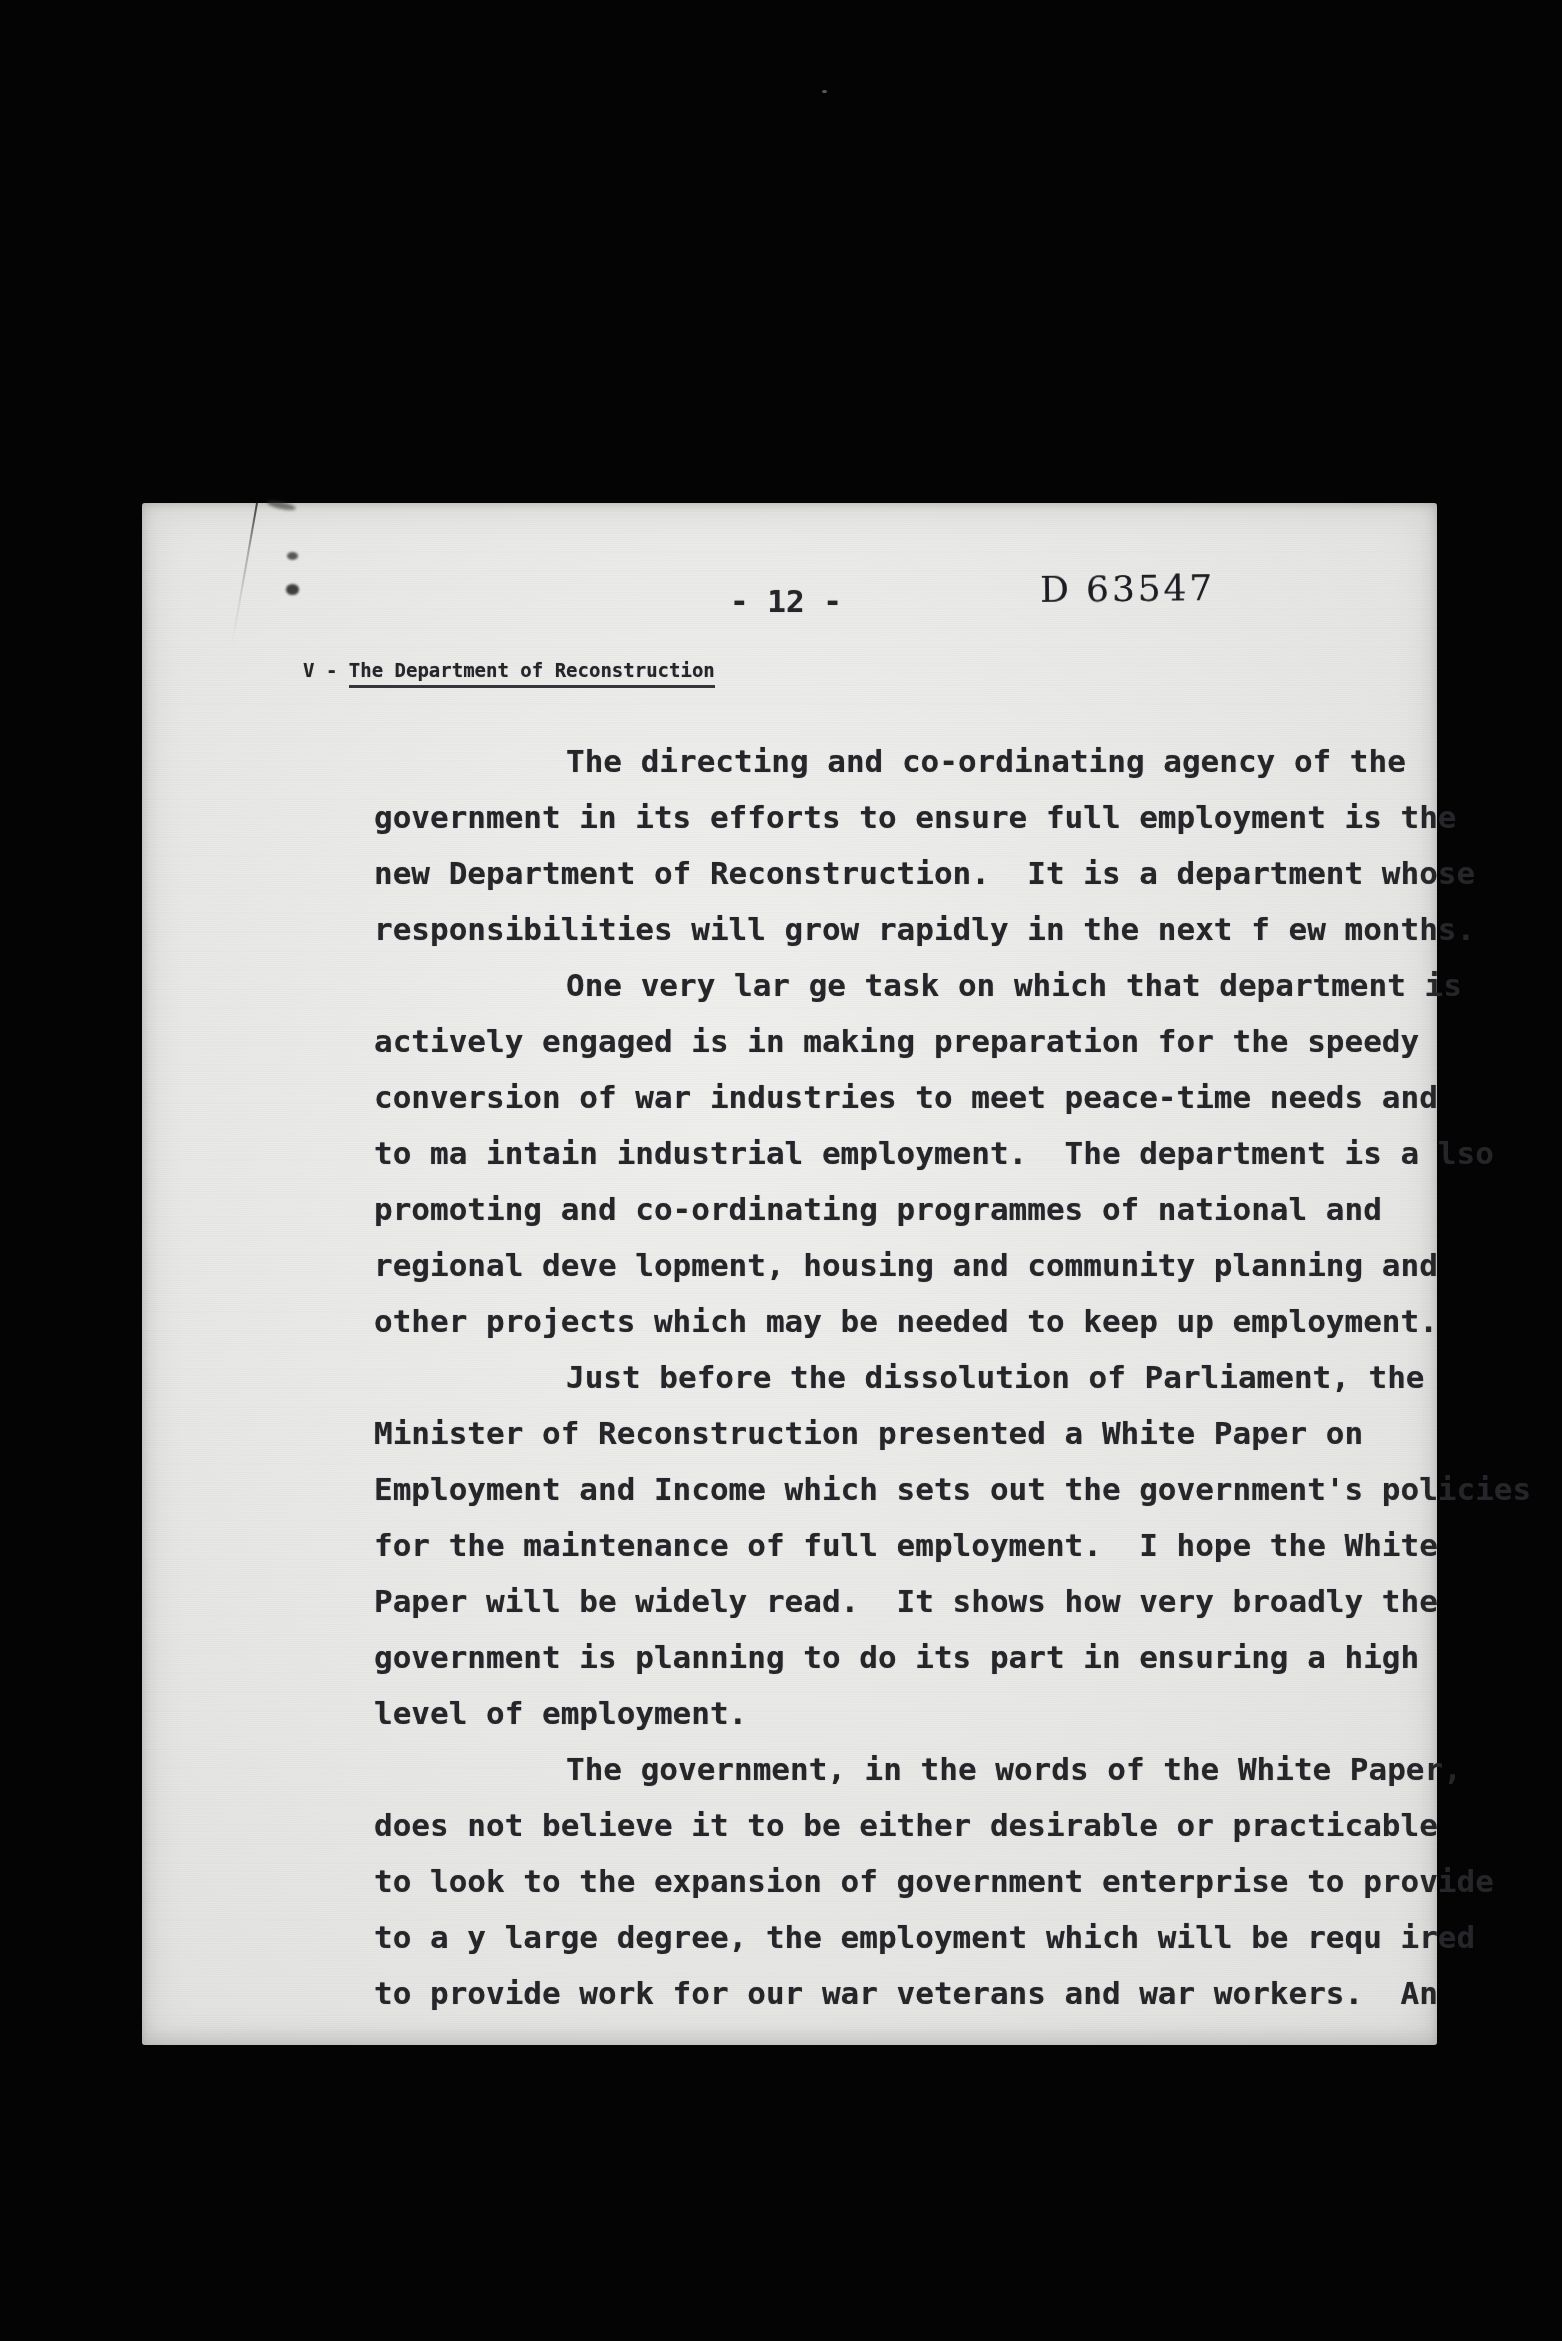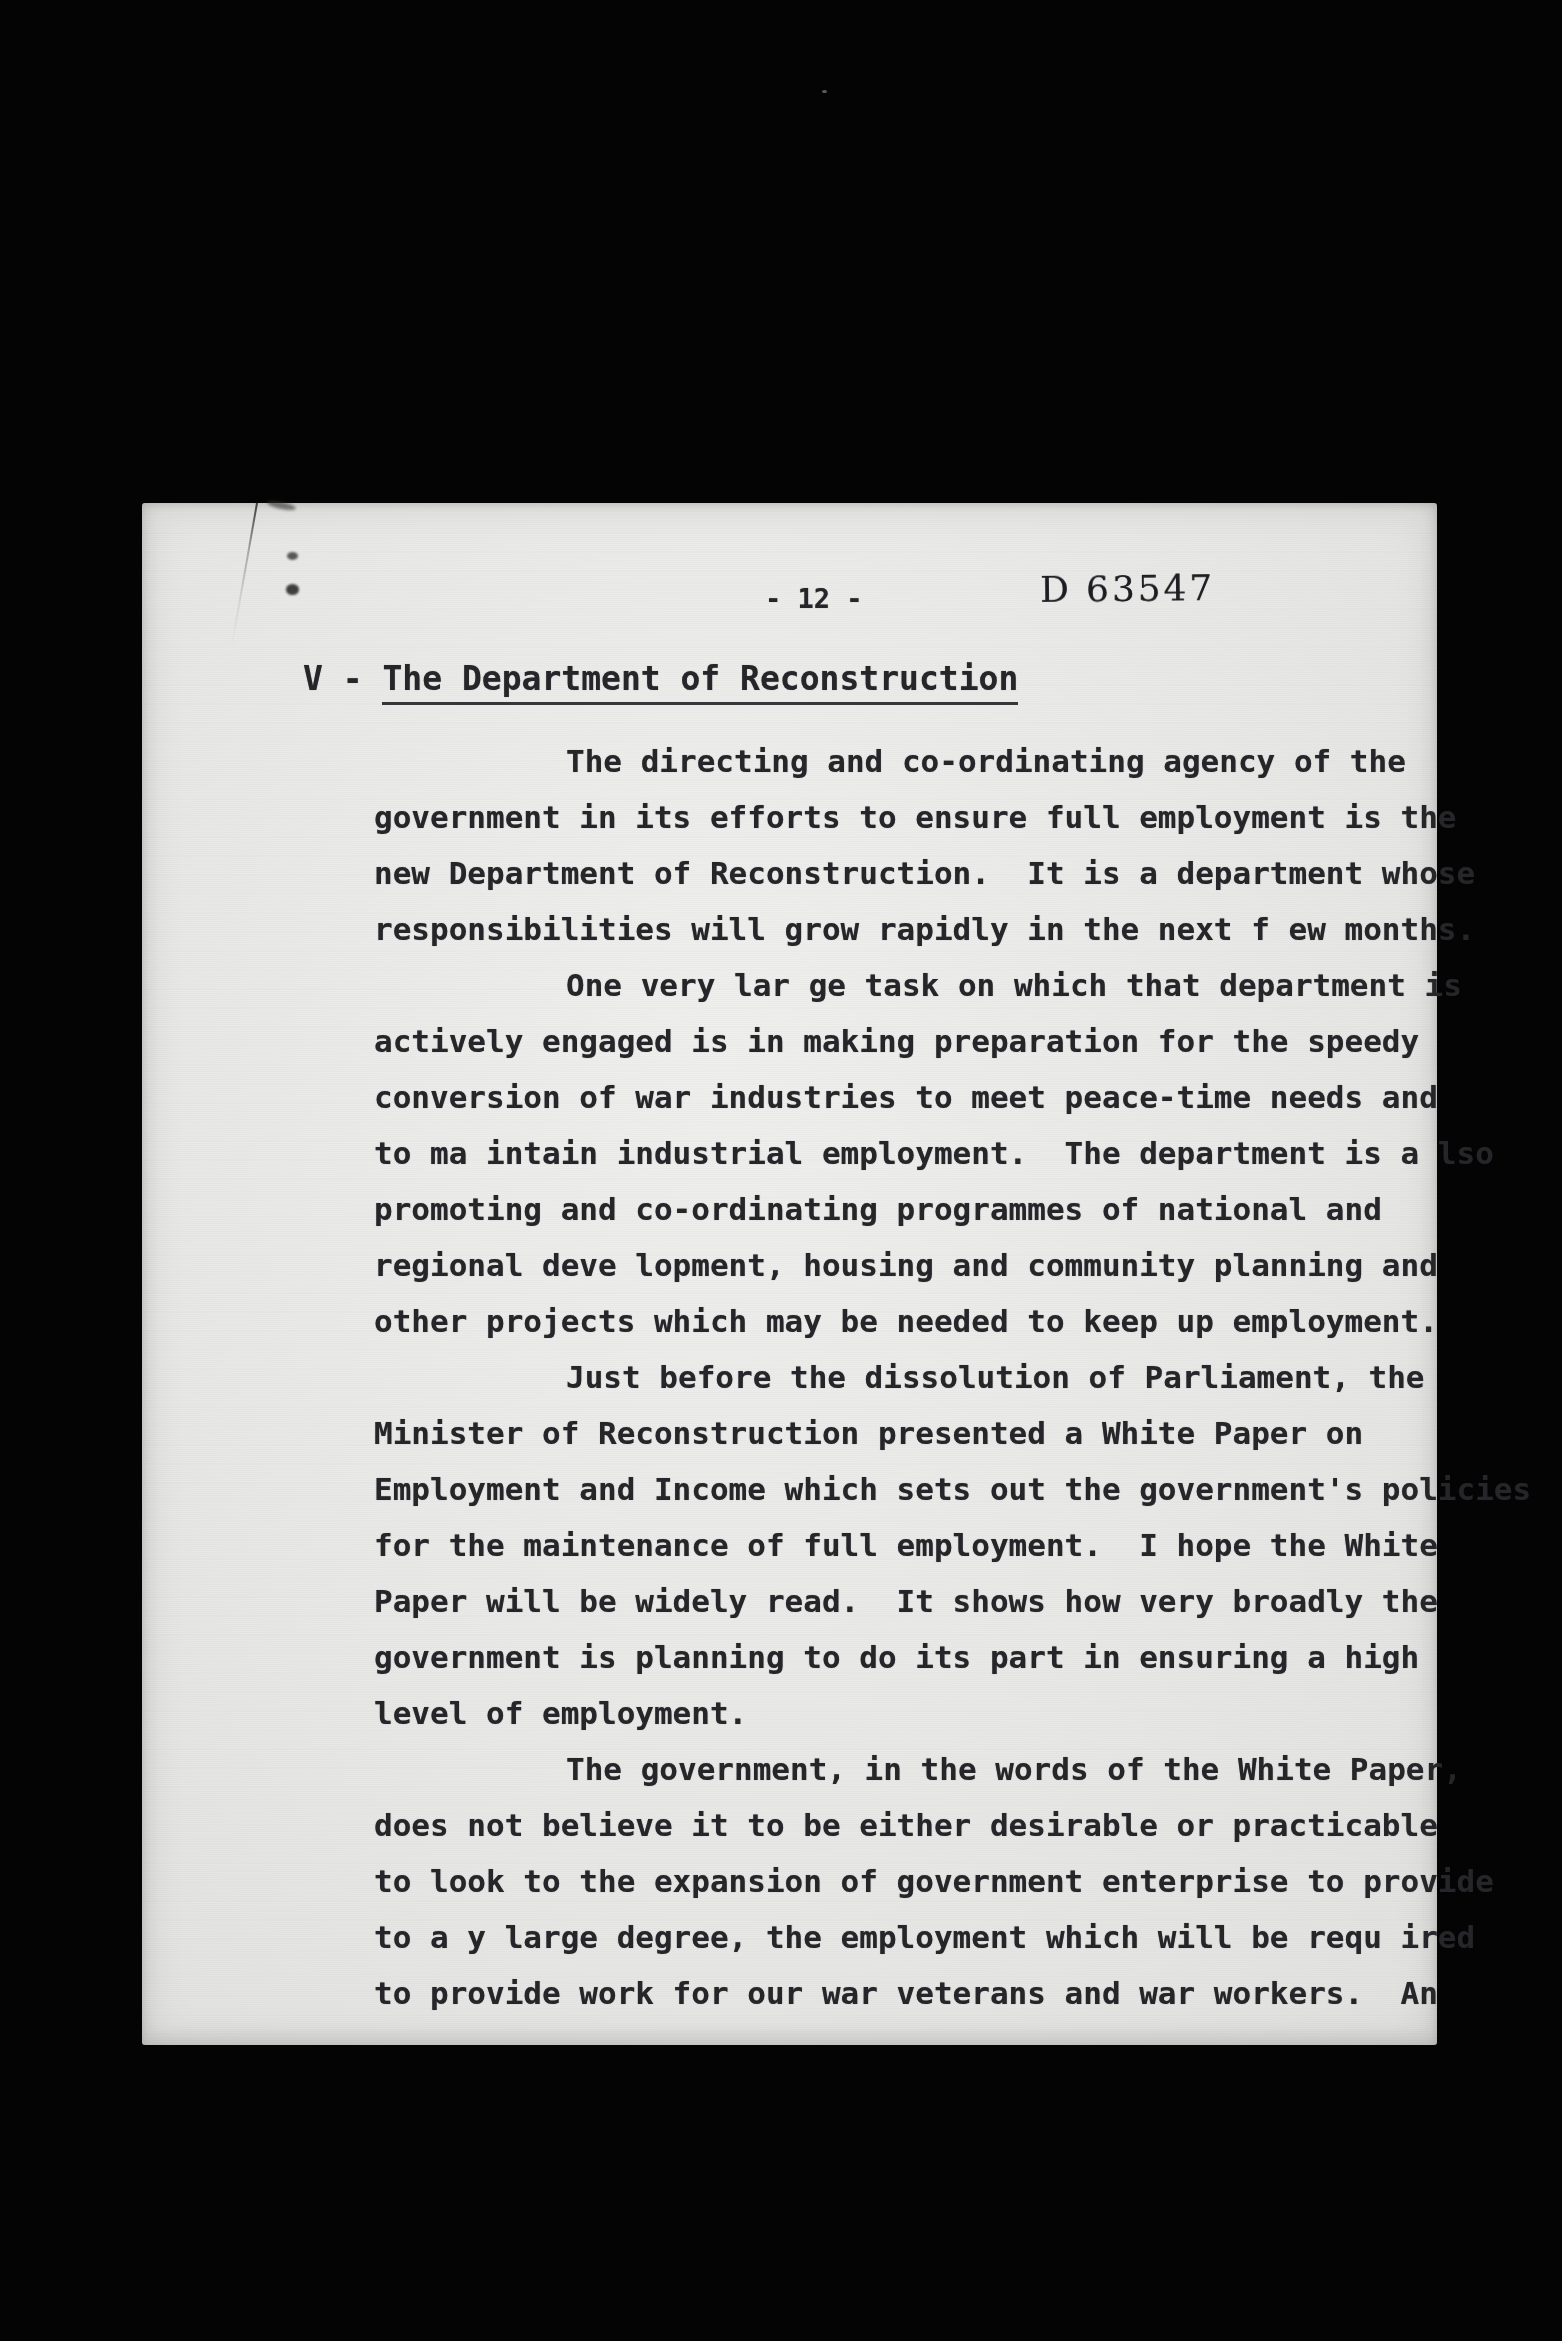--- a/index.html
+++ b/index.html
@@ -30,40 +30,39 @@
     font-family: "DejaVu Sans Mono", "Liberation Mono", monospace;
     font-weight: 700;
     color: #26262a;
     white-space: pre;
     filter: blur(0.3px);
     text-shadow: 0 0 1px rgba(35,35,40,0.45);
   }
   .pagenum {
     position: absolute;
     left: 588px; top: 80px;
-    font-size: 27px;
-    margin-left: 35px;
+    font-size: 31px;
   }
   .stamp {
     position: absolute;
     left: 898px; top: 65px;
     font-family: "DejaVu Serif", "Liberation Serif", serif;
     font-weight: 400;
     font-size: 36px;
     letter-spacing: 2.9px;
     color: #1c1c22;
     white-space: pre;
     filter: blur(0.2px);
     text-shadow: 0 0 0.5px rgba(20,20,30,0.5);
     transform: rotate(-0.6deg);
   }
   .heading {
     position: absolute;
     left: 161px; top: 156px;
-    font-size: 33px;
+    font-size: 19px;
   }
   .underlined {
     display: inline-block;
     border-bottom: 3.9px solid rgba(30,30,34,0.88);
     padding-bottom: 3.9px;
   }
   .bodytext {
     position: absolute;
     left: 232px; top: 230px;
     width: 1037px;

